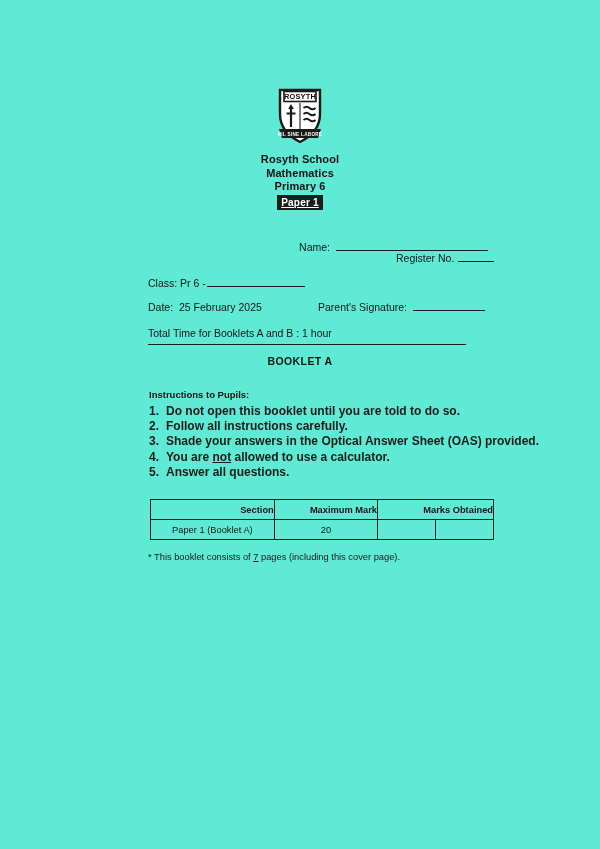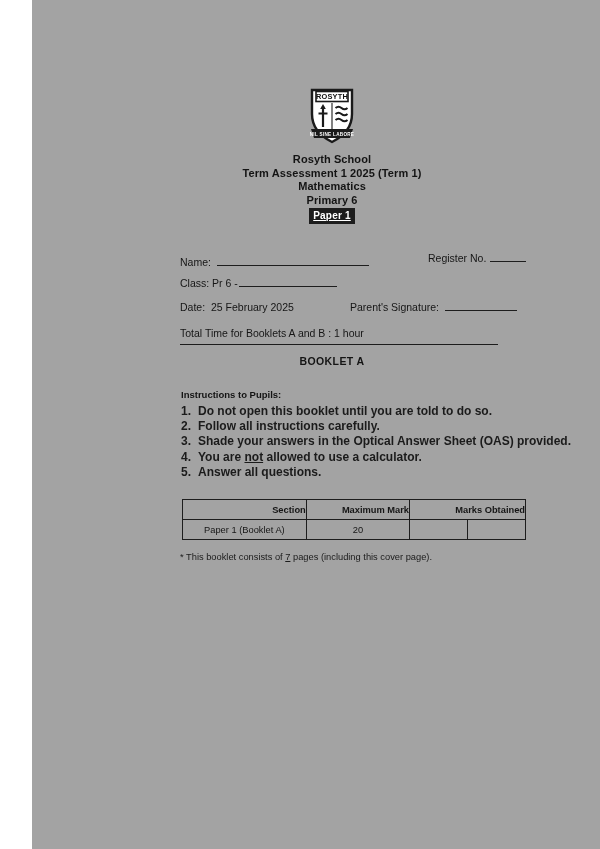--- a/index.html
+++ b/index.html
@@ -13,22 +13,21 @@
     height: 849px;
     position: relative;
     font-family: "Liberation Sans", sans-serif;
     color: #1a1a1a;
     overflow: hidden;
   }
 
   .page {
     position: absolute;
     inset: 0;
-    background: #a3a3a3;
-    margin-left: 32px;
+    background: #5eead4;
   }
 
   
   .crest-wrap {
     position: absolute;
     top: 84px;
     left: 0;
     width: 600px;
     display: flex;
     justify-content: center;
@@ -69,21 +68,21 @@
 
   
   .field-row {
     position: absolute;
     left: 148px;
     width: 340px;
     font-size: 10.5px;
     color: #161616;
     white-space: nowrap;
   }
-  .r-name    { top: 256px; }
+  .r-name    { top: 241px; text-align: right; }
   .r-class   { top: 277px; }
   .r-date    { top: 301px; }
   .r-total   { top: 327px; }
 
   .lbl { display: inline-block; }
 
   .rule {
     display: inline-block;
     border-bottom: 1.4px solid #1d1d1d;
     vertical-align: baseline;
@@ -219,21 +218,20 @@
         <path d="M29.5 36 q3 -2.6 6 0 q3 2.6 6 0" fill="none" stroke="#1a1a1a" stroke-width="2"></path>
 
         <path d="M5 45 H47 L44 54 H8 Z" fill="#1a1a1a"></path>
         <text x="26" y="51.6" text-anchor="middle" font-family="'Liberation Sans', sans-serif" font-size="4.6" font-weight="bold" fill="#ffffff" letter-spacing="0.3">NIL SINE LABORE</text>
       </svg>
     </div>
   </div>
 
   <div class="heading">
     <div class="line">Rosyth School</div>
-    <div class="line">Term Assessment 1 2025 (Term 1)</div>
     <div class="line">Mathematics</div>
     <div class="line">Primary 6</div>
     <div><span class="paper-mark">Paper 1</span></div>
   </div>
 
   <div class="field-row r-name">
     <span class="lbl">Name:</span><span class="rule name-rule"></span>
   </div>
   <div class="right-field f-register">
     <span class="lbl">Register No.</span><span class="rule reg-rule"></span>

